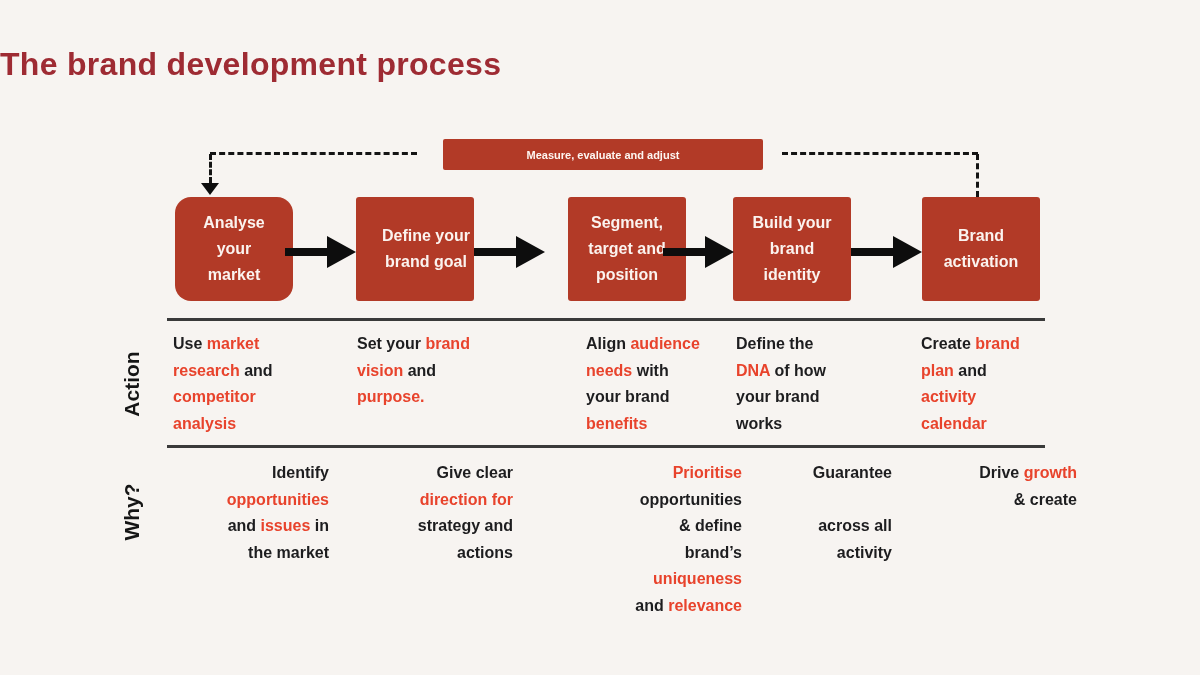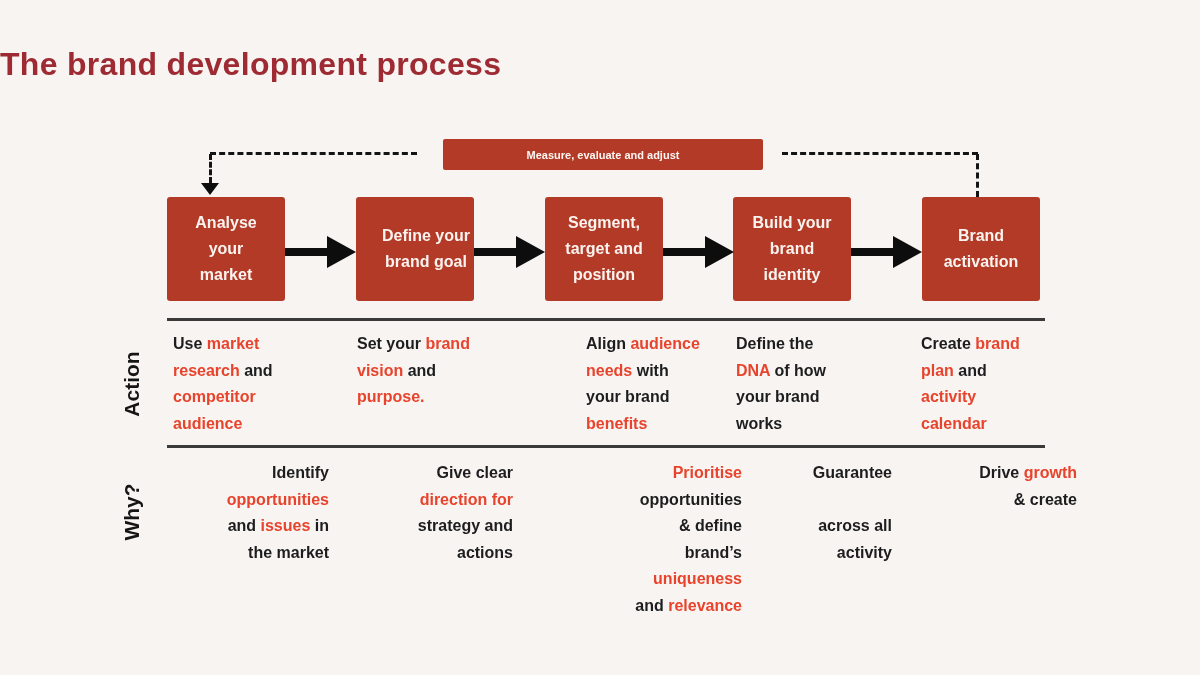--- a/index.html
+++ b/index.html
@@ -59,23 +59,23 @@
     border-radius: 3px;
     display: flex; align-items: center; justify-content: center;
     text-align: center;
     color: #fbf3ef;
     font-size: 16px;
     font-weight: 700;
     line-height: 26px;
     white-space: pre-line;
     padding: 0 4px;
   }
-  .stage-box.s0 { left: 167px; }
+  .stage-box.s0 { left: 175px; border-radius: 16px; }
   .stage-box.s1 { left: 356px; justify-content: flex-end; }
-  .stage-box.s2 { left: 545px; }
+  .stage-box.s2 { left: 568px; }
   .stage-box.s3 { left: 733px; }
   .stage-box.s4 { left: 922px; }
   .flow-arrow { position: absolute; top: 236px; width: 71px; height: 32px; }
   .flow-arrow.a0 { left: 285px; }
   .flow-arrow.a1 { left: 474px; }
   .flow-arrow.a2 { left: 663px; }
   .flow-arrow.a3 { left: 851px; }
   .flow-arrow .shaft {
     position: absolute; left: 0; top: 12px;
     width: 42px; height: 8px; background: #0d0d0d;
@@ -179,21 +179,21 @@
 
 <div class="divider d0"></div>
 <div class="divider d1"></div>
 
 <div class="v-label action">Action</div>
 <div class="v-label why">Why?</div>
 
 <div class="cell row-action c0"><span>Use </span><span class="hl">market
 research</span><span> and
 </span><span class="hl">competitor
-audience</span></div>
+analysis</span></div>
 <div class="cell row-action c1"><span>Set your </span><span class="hl">brand
 vision</span><span> and
 </span><span class="hl">purpose.</span></div>
 <div class="cell row-action c2"><span>Align </span><span class="hl">audience
 needs</span><span> with
 your brand
 </span><span class="hl">benefits</span></div>
 <div class="cell row-action c3"><span>Define the
 </span><span class="hl">DNA</span><span> of how
 your brand

